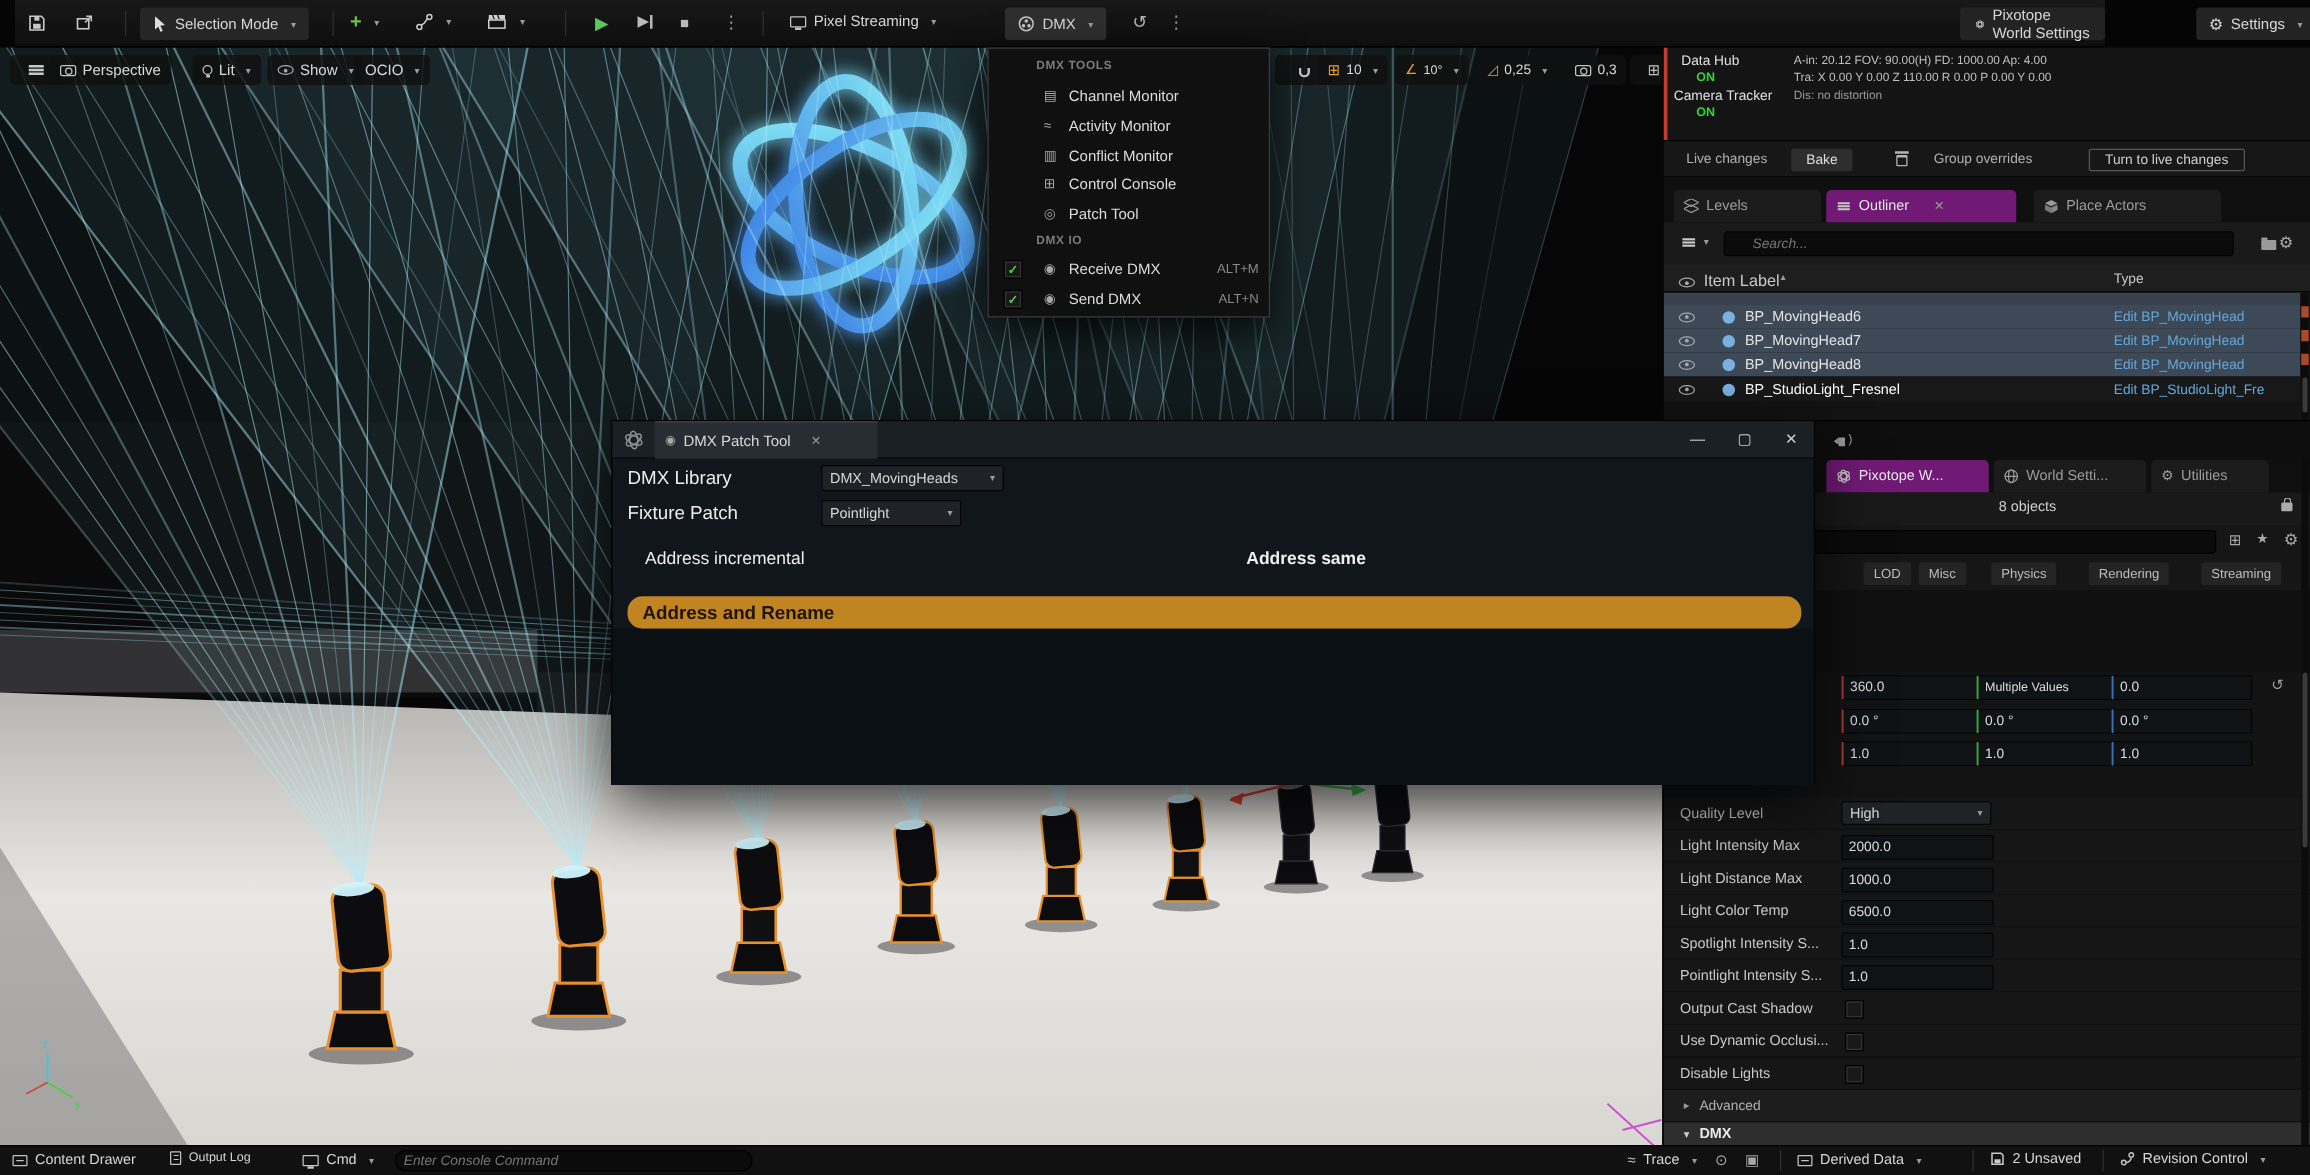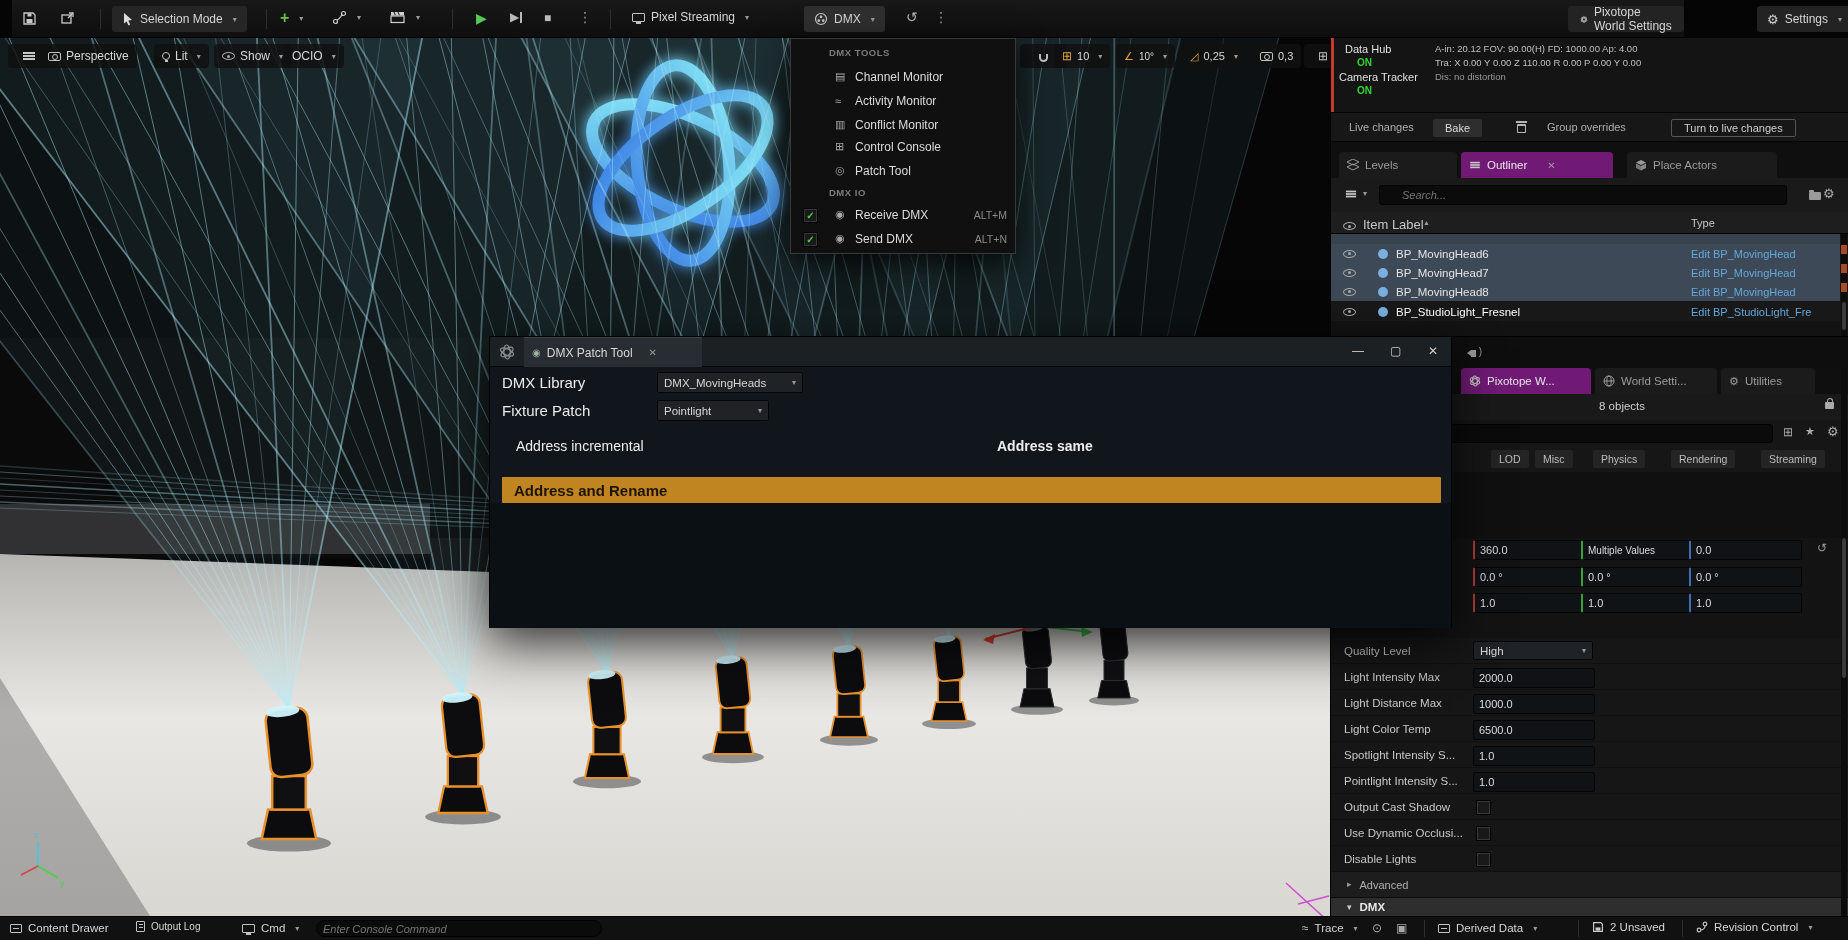--- a/index.html
+++ b/index.html
@@ -617,21 +617,21 @@
         <span>DMX_MovingHeads</span>
         <span class="chev">▾</span>
       </div>
     <span class="abs" style="left:12px;top:65px;font-size:15px;color:#ececec">Fixture Patch</span>
     <div class="dd abs" style="left:167px;top:63px;width:112px;height:21px;box-sizing:border-box">
         <span>Pointlight</span>
         <span class="chev">▾</span>
       </div>
     <span class="abs" style="left:26px;top:101px;font-size:14px;font-weight:normal;color:#ededed">Address incremental</span>
     <span class="abs" style="left:507px;top:101px;font-size:14px;font-weight:bold;color:#ededed">Address same</span>
-    <div class="abs row" style="left:12px;top:140px;width:939px;height:26px;background:#c08420;border-radius:1px">
+    <div class="abs row" style="left:12px;top:140px;width:939px;height:26px;background:#c08420;border-radius:12px">
       <span style="margin-left:12px;font-size:15px;font-weight:bold;color:#1d1406">Address and Rename</span>
     </div>
     <div class="abs" style="left:0;top:166px;width:961px;height:125px;background:#0b1015"></div>
   </div>
 
   <div class="abs" style="left:790px;top:38px;width:226px;height:216px;background:#101010;border:1px solid #3a3a3a;box-shadow:0 10px 30px rgba(0,0,0,.8);box-sizing:border-box;z-index:50">
     <span class="menu-head" style="top:8px">DMX TOOLS</span>
     <div class="menu-item" style="top:26px">
         <span class="menu-ic">▤</span>
         <span class="menu-txt">Channel Monitor</span>

